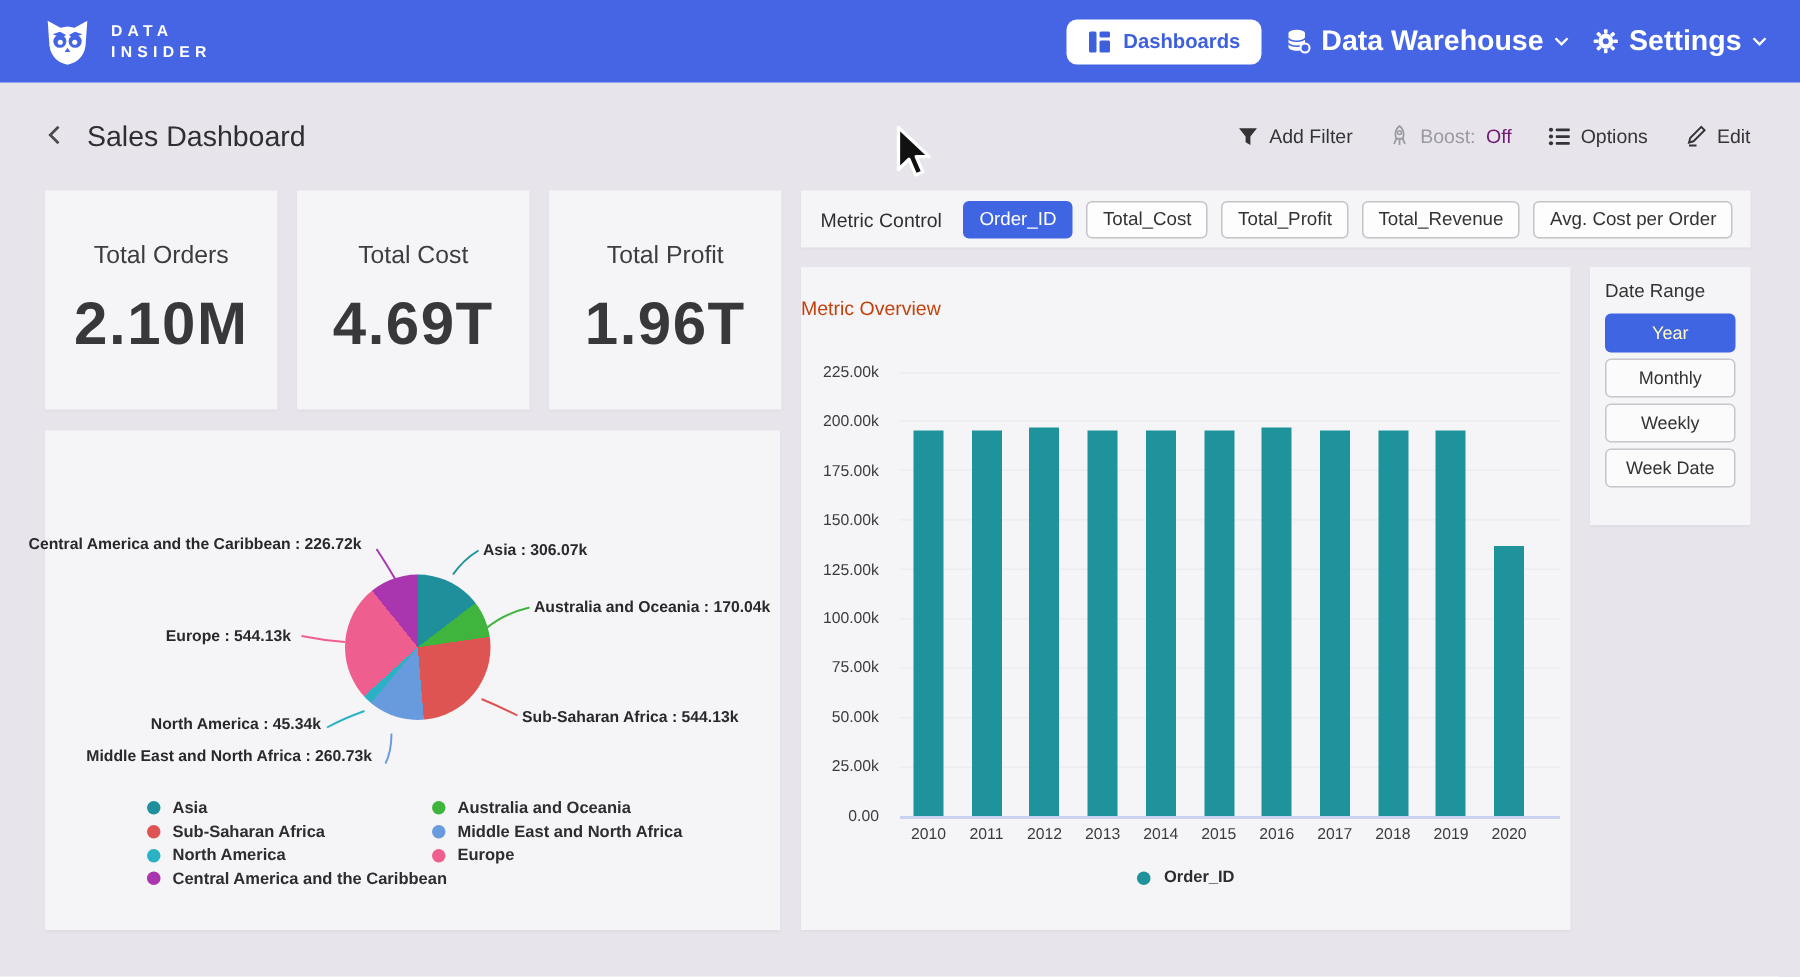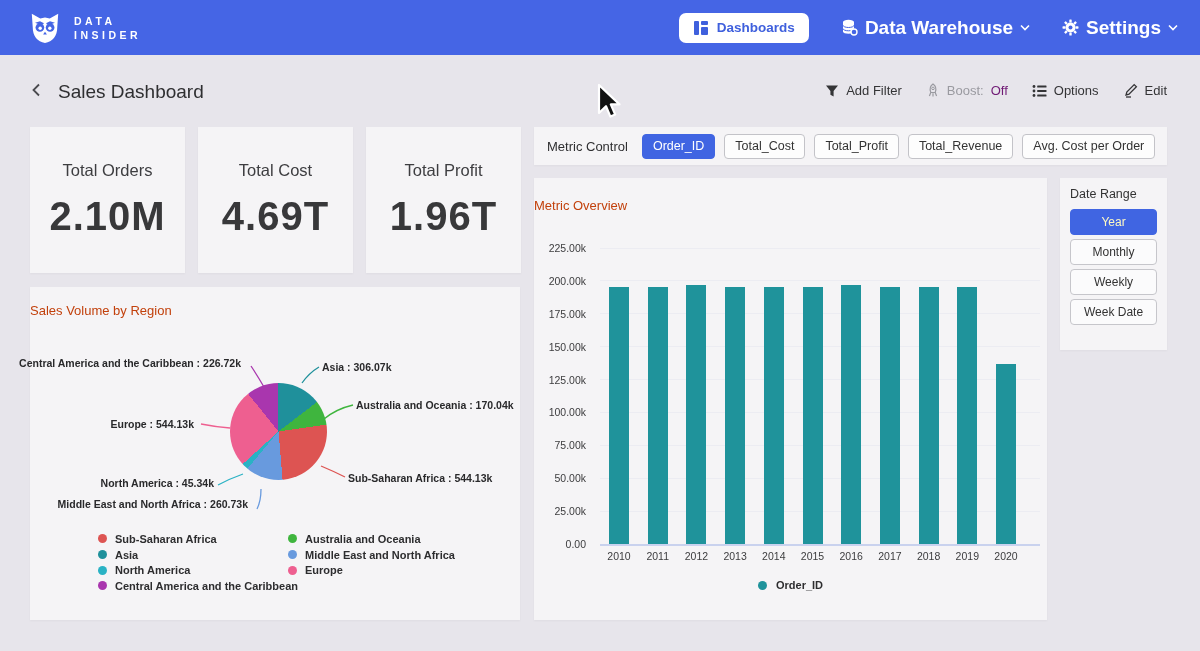--- a/index.html
+++ b/index.html
@@ -5,21 +5,21 @@
   * { margin:0; padding:0; box-sizing:border-box; }
   html,body { width:1200px; height:651px; overflow:hidden; }
   body { font-family:"Liberation Sans", sans-serif; }
   .screen { position:relative; width:1200px; height:651px; background:#e7e5eb; overflow:hidden; }
 
   
   .topnav { position:absolute; top:0; left:0; width:1200px; height:55px; background:#4565e5;
             display:flex; align-items:center; padding:0 22px 0 28px; }
   .brand { display:flex; align-items:center; gap:12px; }
   .brand-text { color:#fff; font-size:10.5px; font-weight:bold; letter-spacing:3.5px; line-height:14px; }
-  .nav-right { margin-left:auto; display:flex; align-items:center; gap:32px; }
+  .nav-right { margin-left:auto; display:flex; align-items:center; gap:16px; }
   .nav-btn-dash { display:flex; align-items:center; gap:8px; background:#fff; color:#3f60dd;
                   border:none; border-radius:7px; height:30px; padding:0 14px; font-size:13.5px;
                   font-weight:bold; font-family:inherit; cursor:pointer; }
   .nav-item { display:flex; align-items:center; gap:7px; color:#fff; font-size:19px; font-weight:bold; cursor:pointer; }
   .back-btn { position:absolute; left:28px; top:81px; width:18px; height:18px; cursor:pointer; }
   .page-title { position:absolute; left:58px; top:81px; font-size:19px; font-weight:500; color:#2f2f31; }
   .header-actions { position:absolute; right:33px; top:83px; display:flex; align-items:center; gap:24px; }
   .action { display:flex; align-items:center; gap:7px; font-size:13px; font-weight:500; color:#343436; cursor:pointer; }
   .action.muted { color:#9a9aa0; cursor:default; }
   .boost-off { color:#701a75; }
@@ -194,21 +194,20 @@
     <div id="metric-buttons" style="display:flex; gap:9px;">
         <button class="chip selected">Order_ID</button>
         <button class="chip">Total_Cost</button>
         <button class="chip">Total_Profit</button>
         <button class="chip">Total_Revenue</button>
         <button class="chip">Avg. Cost per Order</button>
       </div>
   </div>
 
   <div class="card pie-card">
-    <div class="chart-title" style="top:16px;">Sales Volume by Region</div>
     <div class="pie-circle" id="pie-circle" style="background: conic-gradient(rgb(31, 144, 155) 0deg, rgb(31, 144, 155) 52.54deg, rgb(63, 181, 62) 52.54deg, rgb(63, 181, 62) 81.73deg, rgb(221, 84, 82) 81.73deg, rgb(221, 84, 82) 175.14deg, rgb(104, 154, 222) 175.14deg, rgb(104, 154, 222) 219.89deg, rgb(42, 178, 196) 219.89deg, rgb(42, 178, 196) 227.68deg, rgb(238, 95, 144) 227.68deg, rgb(238, 95, 144) 321.08deg, rgb(169, 54, 174) 321.08deg, rgb(169, 54, 174) 360deg);"></div>
     <svg class="pie-lines" id="pie-lines" viewBox="0 0 490 333">
         <path d="M272,96 Q279,86 289,80" fill="none" stroke="#1f909b" stroke-width="1.3"></path>
         <path d="M294,132 Q306,122 323,118" fill="none" stroke="#3fb53e" stroke-width="1.3"></path>
         <path d="M291,179 Q303,184 315,190" fill="none" stroke="#dd5452" stroke-width="1.3"></path>
         <path d="M231,202 Q231,214 227,222" fill="none" stroke="#689ade" stroke-width="1.3"></path>
         <path d="M213,187 Q199,192 188,198" fill="none" stroke="#2ab2c4" stroke-width="1.3"></path>
         <path d="M200,141 Q186,140 171,137" fill="none" stroke="#ee5f90" stroke-width="1.3"></path>
         <path d="M234,100 Q227,88 221,79" fill="none" stroke="#a936ae" stroke-width="1.3"></path>
       </svg>
@@ -216,26 +215,26 @@
         <div class="pie-label" style="top: 74px; left: 292px;">Asia : 306.07k</div>
         <div class="pie-label" style="top: 112px; left: 326px;">Australia and Oceania : 170.04k</div>
         <div class="pie-label" style="top: 185px; left: 318px;">Sub-Saharan Africa : 544.13k</div>
         <div class="pie-label" style="top: 211px; right: 272px;">Middle East and North Africa : 260.73k</div>
         <div class="pie-label" style="top: 190px; right: 306px;">North America : 45.34k</div>
         <div class="pie-label" style="top: 131px; right: 326px;">Europe : 544.13k</div>
         <div class="pie-label" style="top: 70px; right: 279px;">Central America and the Caribbean : 226.72k</div>
       </div>
     <ul class="legend-col" id="pie-legend-col1" style="left:68px; top:244px;">
         <li class="legend-item">
+          <span class="dot" style="background: rgb(31, 144, 155);"></span>
+          <span>Asia</span>
+        </li>
+        <li class="legend-item">
           <span class="dot" style="background: rgb(221, 84, 82);"></span>
           <span>Sub-Saharan Africa</span>
-        </li>
-        <li class="legend-item">
-          <span class="dot" style="background: rgb(31, 144, 155);"></span>
-          <span>Asia</span>
         </li>
         <li class="legend-item">
           <span class="dot" style="background: rgb(42, 178, 196);"></span>
           <span>North America</span>
         </li>
         <li class="legend-item">
           <span class="dot" style="background: rgb(169, 54, 174);"></span>
           <span>Central America and the Caribbean</span>
         </li>
       </ul>

